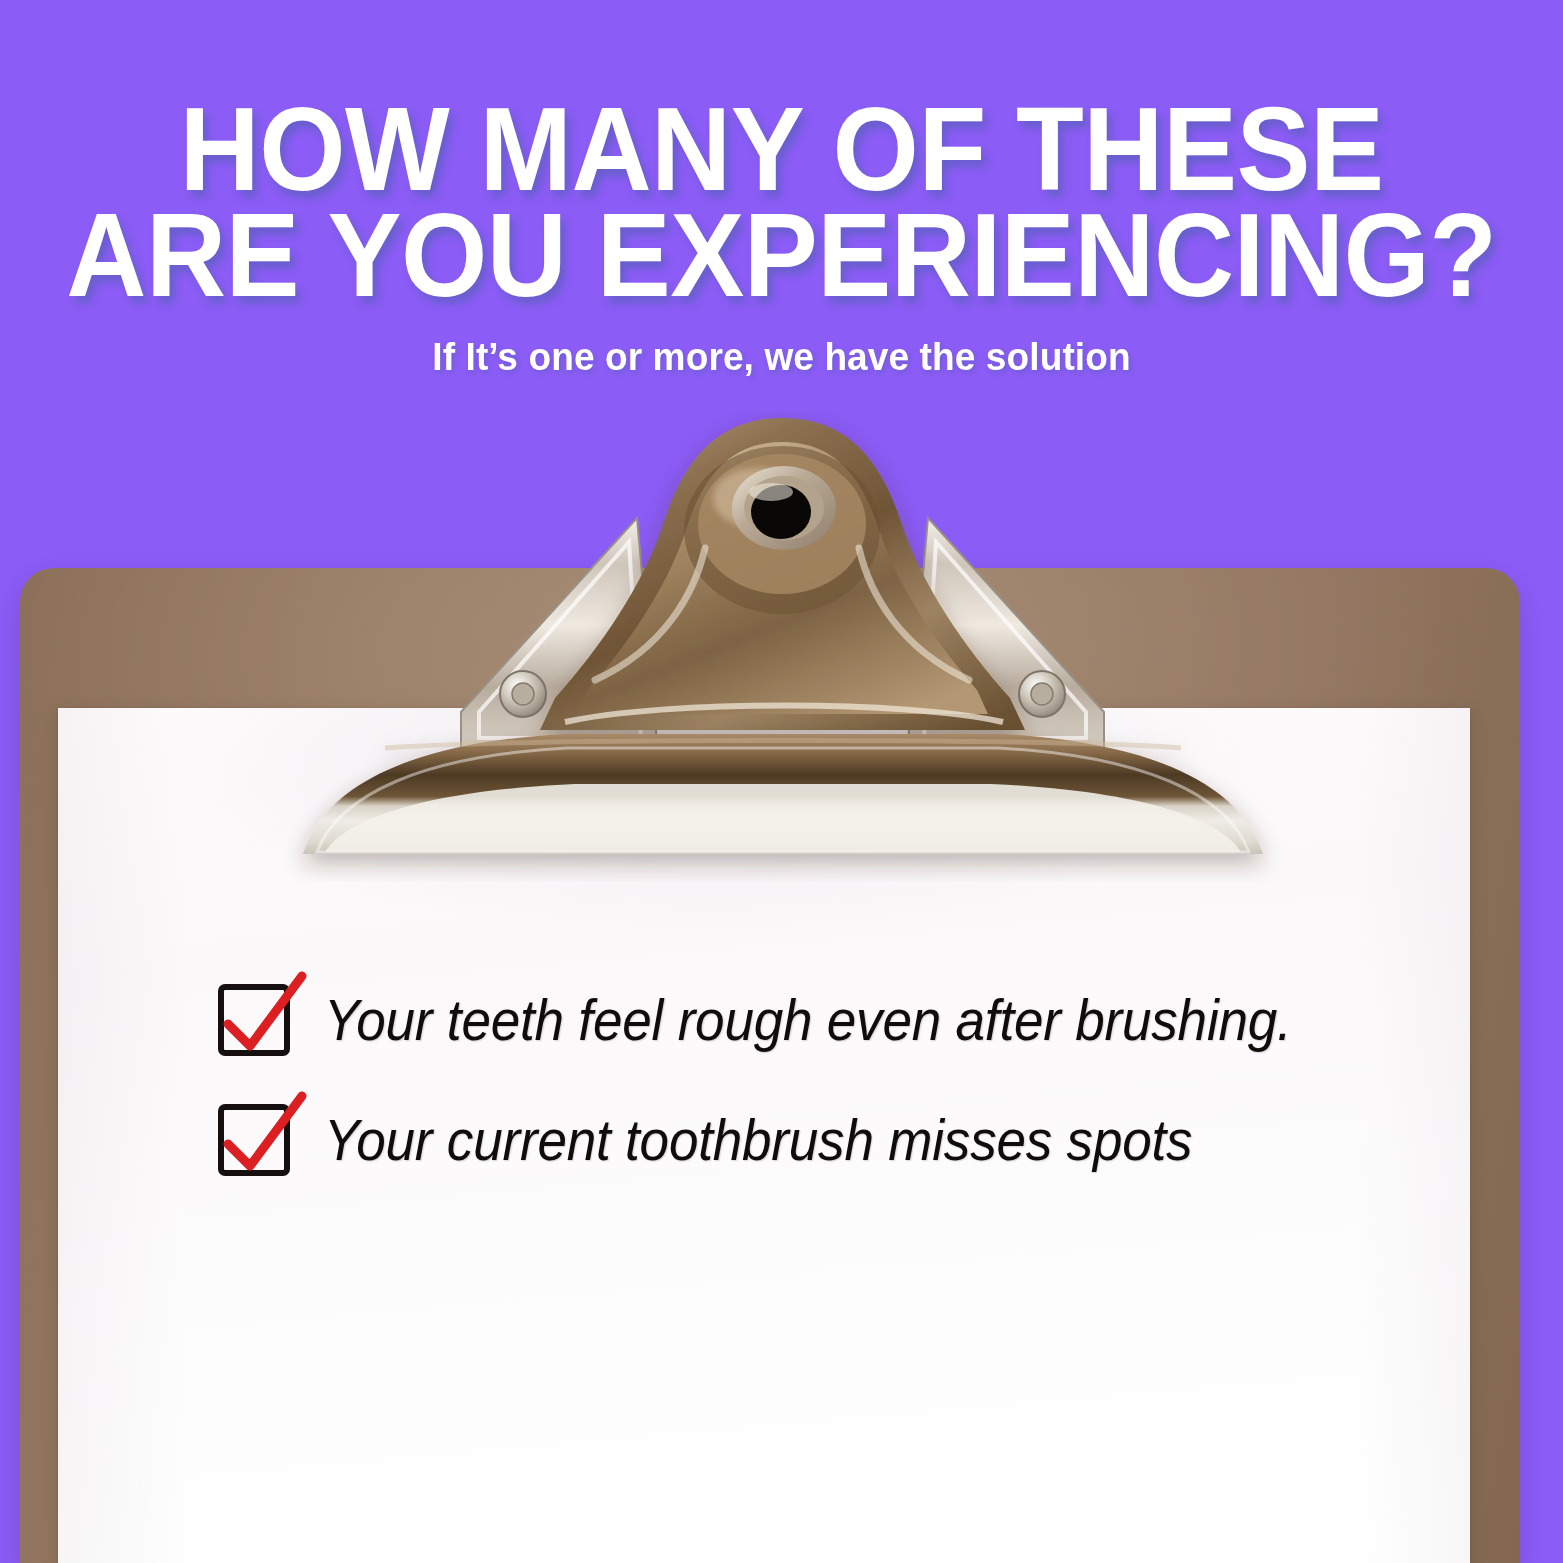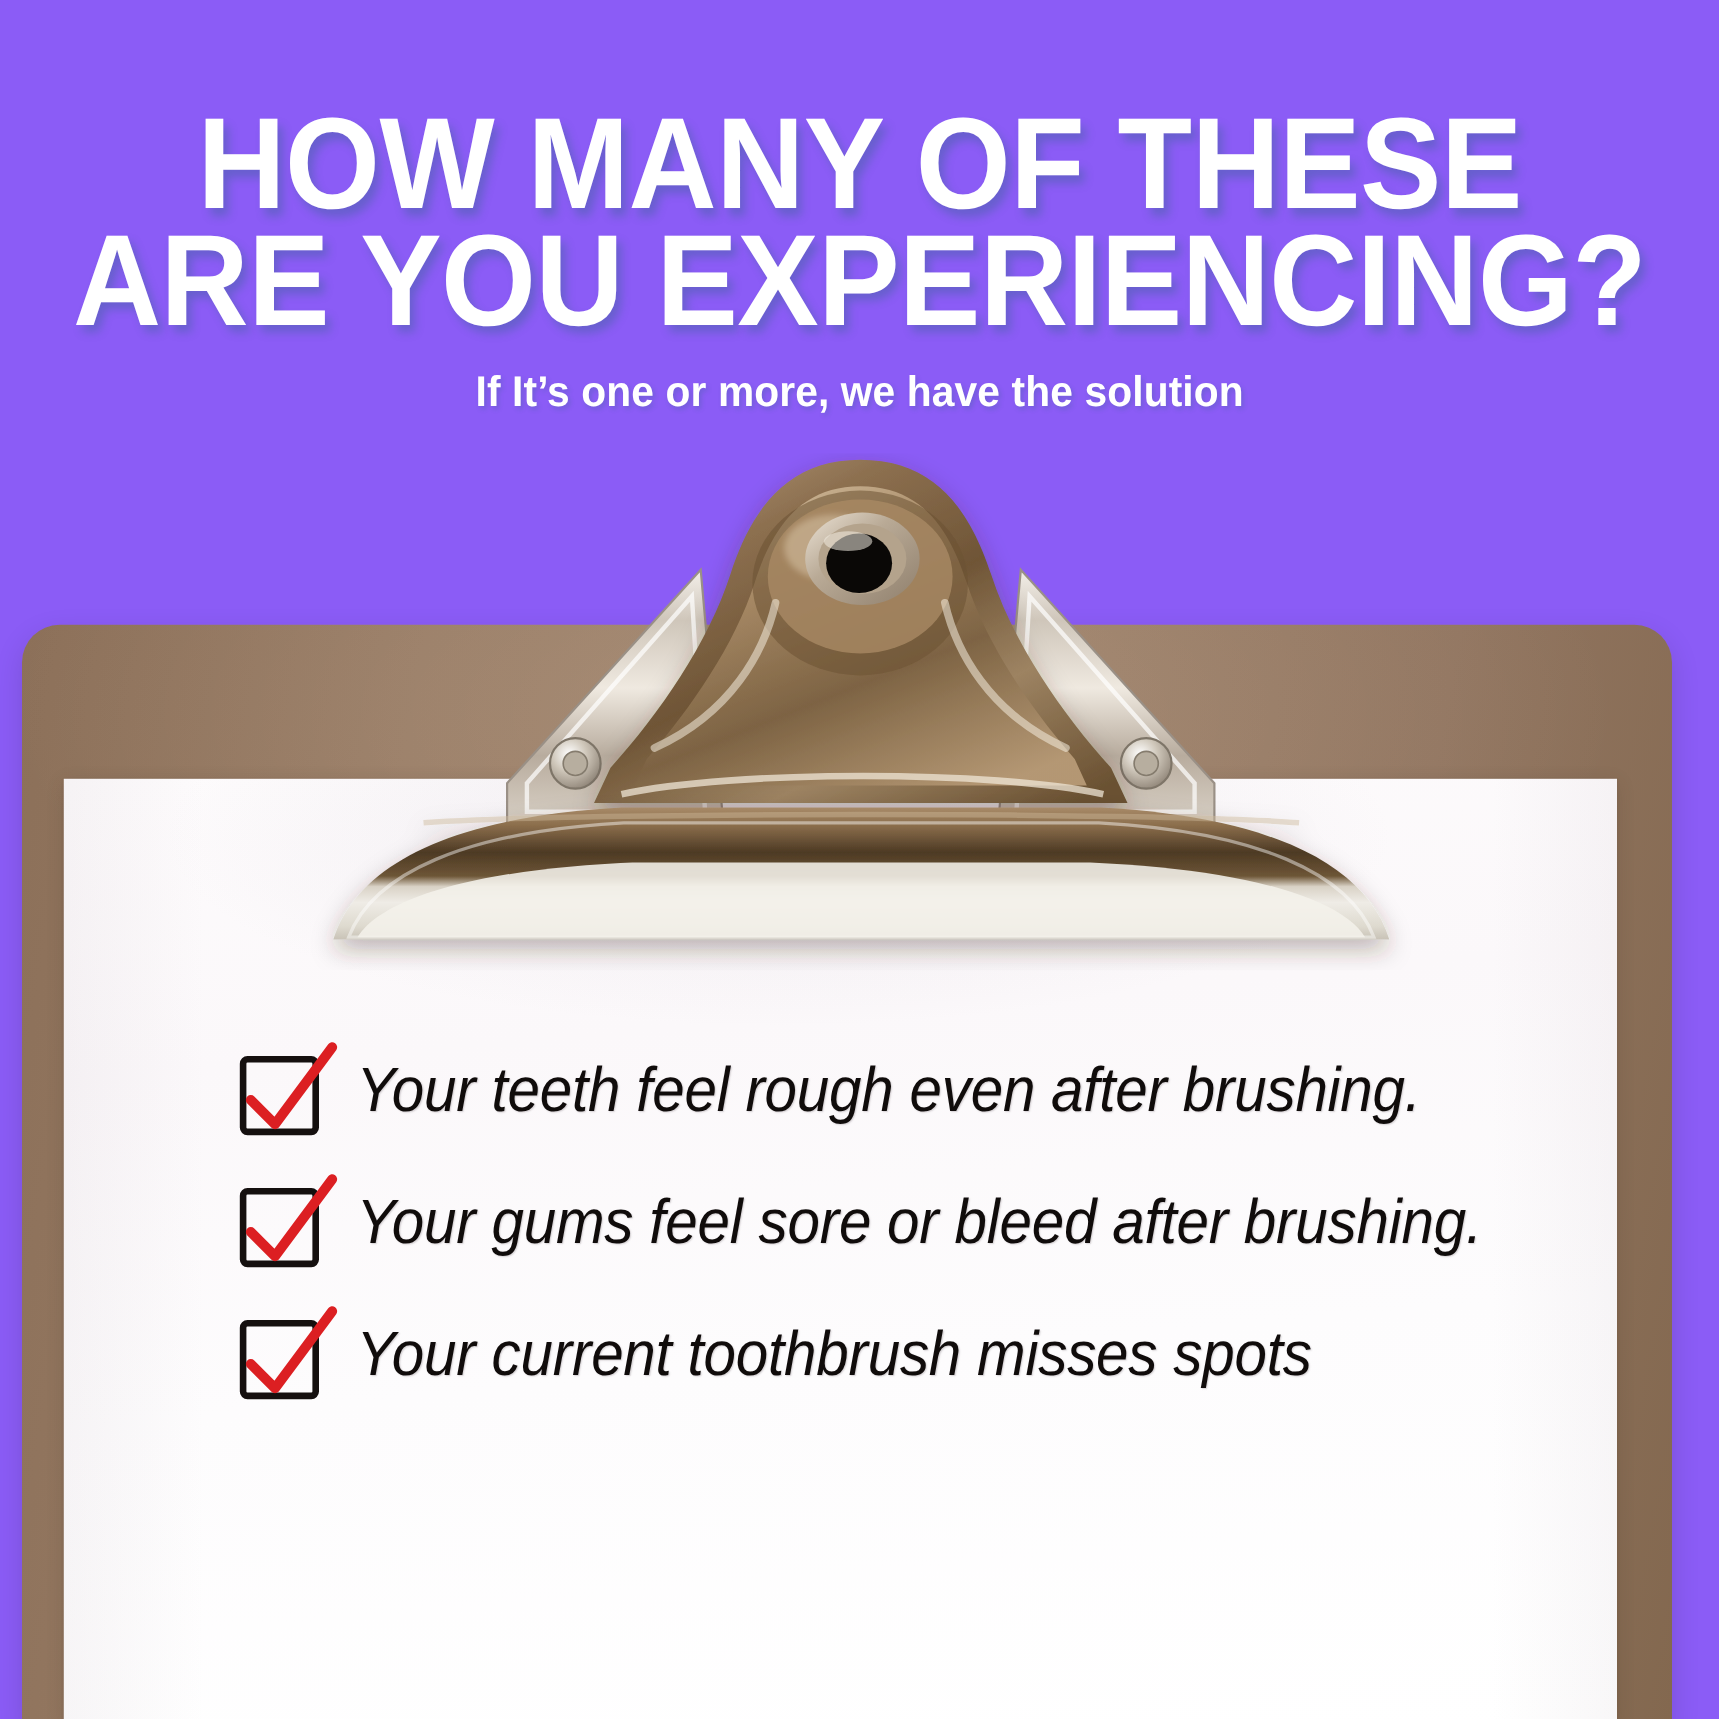--- a/index.html
+++ b/index.html
@@ -134,20 +134,21 @@
     position: absolute;
     left: 218px;
     top: 960px;
     width: 1300px;
   }
 
   .check-row {
     position: relative;
     height: 120px;
     display: flex;
+    align-items: center;
   }
 
   .checkbox {
     position: relative;
     flex: 0 0 auto;
     width: 60px;
     height: 60px;
     border: 6px solid #15100f;
     border-radius: 7px;
     background: transparent;
@@ -316,28 +317,20 @@
 
     <div class="check-row">
       <div class="checkbox">
         <svg viewBox="0 0 96 96">
           <path d="M14 58 L36 80 L88 10" fill="none" stroke="#DC1F22" stroke-width="9" stroke-linecap="round" stroke-linejoin="round"></path>
         </svg>
       </div>
       <span class="check-label">Your teeth feel rough even after brushing.</span>
     </div>
 
-    <div class="check-row">
-      <div class="checkbox">
-        <svg viewBox="0 0 96 96">
-          <path d="M14 58 L36 80 L88 10" fill="none" stroke="#DC1F22" stroke-width="9" stroke-linecap="round" stroke-linejoin="round"></path>
-        </svg>
-      </div>
-      <span class="check-label">Your gums feel sore or bleed after brushing.</span>
-    </div>
 
     <div class="check-row">
       <div class="checkbox">
         <svg viewBox="0 0 96 96">
           <path d="M14 58 L36 80 L88 10" fill="none" stroke="#DC1F22" stroke-width="9" stroke-linecap="round" stroke-linejoin="round"></path>
         </svg>
       </div>
       <span class="check-label">Your current toothbrush misses spots</span>
     </div>
 

